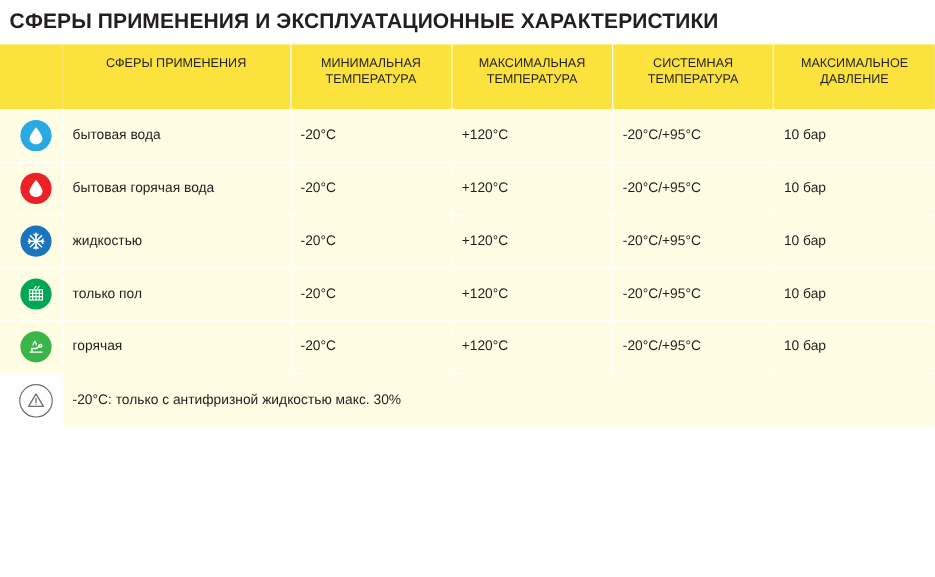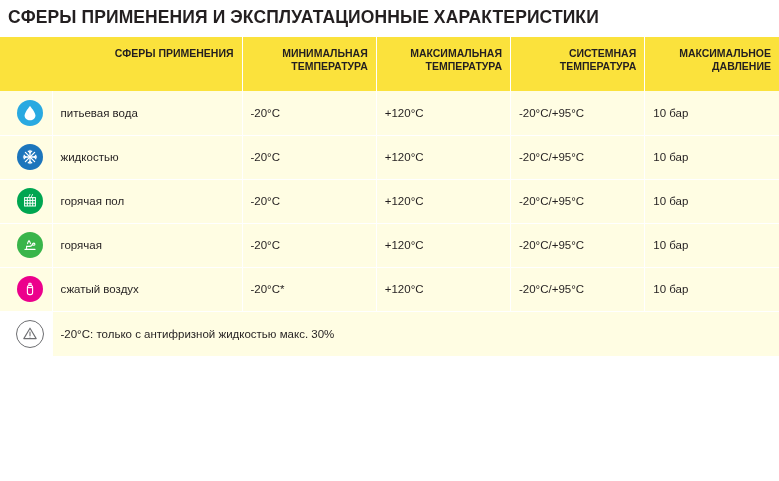--- a/index.html
+++ b/index.html
@@ -32,23 +32,23 @@
   table.spec {
     border-collapse: collapse;
     width: 779px;
     table-layout: fixed;
     margin-top: 9px;
   }
   table.spec th {
     background: #fbe23c;
     color: #231f20;
     font-size: 10.5px;
-    font-weight: bold;
+    font-weight: normal;
     text-transform: uppercase;
-    text-align: right;
+    text-align: center;
     vertical-align: top;
     padding: 10px 8px 10px 8px;
     line-height: 1.22;
     border-right: 1px solid #ffffff;
     height: 54px;
     box-sizing: border-box;
   }
   table.spec th.icon-col {
     width: 52px;
     border-right: none;
@@ -140,27 +140,41 @@
     <tbody>
 
       <tr>
         <td class="icon-cell">
           <div class="icon-wrap" style="background:#29a9e1">
             <svg width="14" height="16" viewBox="0 0 14 16">
                 <path d="M7 1 C7 1 1.6 7.4 1.6 10.4 C1.6 13.3 4 15.2 7 15.2 C10 15.2 12.4 13.3 12.4 10.4 C12.4 7.4 7 1 7 1 Z" fill="#ffffff"></path>
               </svg>
           </div>
         </td>
-        <td class="app-cell">питьевая вода</td>
-        <td>-20°C</td>
-        <td>+120°C</td>
-        <td>-20°C/+95°C</td>
-        <td>10 бар</td>
-      </tr>
-
+        <td class="app-cell">бытовая вода</td>
+        <td>-20°C</td>
+        <td>+120°C</td>
+        <td>-20°C/+95°C</td>
+        <td>10 бар</td>
+      </tr>
+
+      <tr>
+        <td class="icon-cell">
+          <div class="icon-wrap" style="background:#ec2027">
+            <svg width="14" height="16" viewBox="0 0 14 16">
+                <path d="M7 1 C7 1 1.6 7.4 1.6 10.4 C1.6 13.3 4 15.2 7 15.2 C10 15.2 12.4 13.3 12.4 10.4 C12.4 7.4 7 1 7 1 Z" fill="#ffffff"></path>
+              </svg>
+          </div>
+        </td>
+        <td class="app-cell">бытовая горячая вода</td>
+        <td>-20°C</td>
+        <td>+120°C</td>
+        <td>-20°C/+95°C</td>
+        <td>10 бар</td>
+      </tr>
 
       <tr>
         <td class="icon-cell">
           <div class="icon-wrap" style="background:#1c75bc">
             <svg width="16" height="16" viewBox="0 0 16 16" stroke="#ffffff" stroke-width="1.3" stroke-linecap="round">
               <line x1="8" y1="1.5" x2="8" y2="14.5"></line>
               <line x1="1.5" y1="8" x2="14.5" y2="8"></line>
               <line x1="3.4" y1="3.4" x2="12.6" y2="12.6"></line>
               <line x1="12.6" y1="3.4" x2="3.4" y2="12.6"></line>
               <line x1="8" y1="3.6" x2="6.3" y2="2.2"></line>
@@ -190,21 +204,21 @@
               <line x1="5.3" y1="4.6" x2="5.3" y2="13"></line>
               <line x1="8" y1="4.6" x2="8" y2="13"></line>
               <line x1="10.7" y1="4.6" x2="10.7" y2="13"></line>
               <line x1="2.6" y1="7.4" x2="13.4" y2="7.4"></line>
               <line x1="2.6" y1="10.2" x2="13.4" y2="10.2"></line>
               <path d="M6.8 3.4 C6.8 2.5 8 2.5 8 1.6" stroke-linecap="round"></path>
               <path d="M9.4 3.4 C9.4 2.5 10.6 2.5 10.6 1.6" stroke-linecap="round"></path>
             </svg>
           </div>
         </td>
-        <td class="app-cell">горячая пол</td>
+        <td class="app-cell">только пол</td>
         <td>-20°C</td>
         <td>+120°C</td>
         <td>-20°C/+95°C</td>
         <td>10 бар</td>
       </tr>
 
       <tr>
         <td class="icon-cell">
           <div class="icon-wrap" style="background:#39b54a">
             <svg width="16" height="16" viewBox="0 0 16 16" fill="none" stroke="#ffffff" stroke-width="1.1" stroke-linecap="round">
@@ -216,36 +230,20 @@
             </svg>
           </div>
         </td>
         <td class="app-cell">горячая</td>
         <td>-20°C</td>
         <td>+120°C</td>
         <td>-20°C/+95°C</td>
         <td>10 бар</td>
       </tr>
 
-      <tr>
-        <td class="icon-cell">
-          <div class="icon-wrap" style="background:#ec008c">
-            <svg width="16" height="16" viewBox="0 0 16 16" fill="none" stroke="#ffffff" stroke-width="1.1">
-              <rect x="5.4" y="4.2" width="5.2" height="9.4" rx="2.2"></rect>
-              <rect x="6.9" y="2.2" width="2.2" height="2" rx="0.5"></rect>
-              <line x1="5.4" y1="6.6" x2="10.6" y2="6.6"></line>
-            </svg>
-          </div>
-        </td>
-        <td class="app-cell">сжатый воздух</td>
-        <td>-20°C*</td>
-        <td>+120°C</td>
-        <td>-20°C/+95°C</td>
-        <td>10 бар</td>
-      </tr>
 
       <tr class="note-row">
         <td class="icon-cell">
           <div class="warn-icon">
             <svg width="16" height="15" viewBox="0 0 16 15" fill="none" stroke="#6d6e71" stroke-width="1.1" stroke-linejoin="round" stroke-linecap="round">
               <path d="M8 2.2 L14.2 12.6 L1.8 12.6 Z"></path>
               <line x1="8" y1="6" x2="8" y2="9.4"></line>
               <circle cx="8" cy="10.9" r="0.5" fill="#6d6e71" stroke="none"></circle>
             </svg>
           </div>

